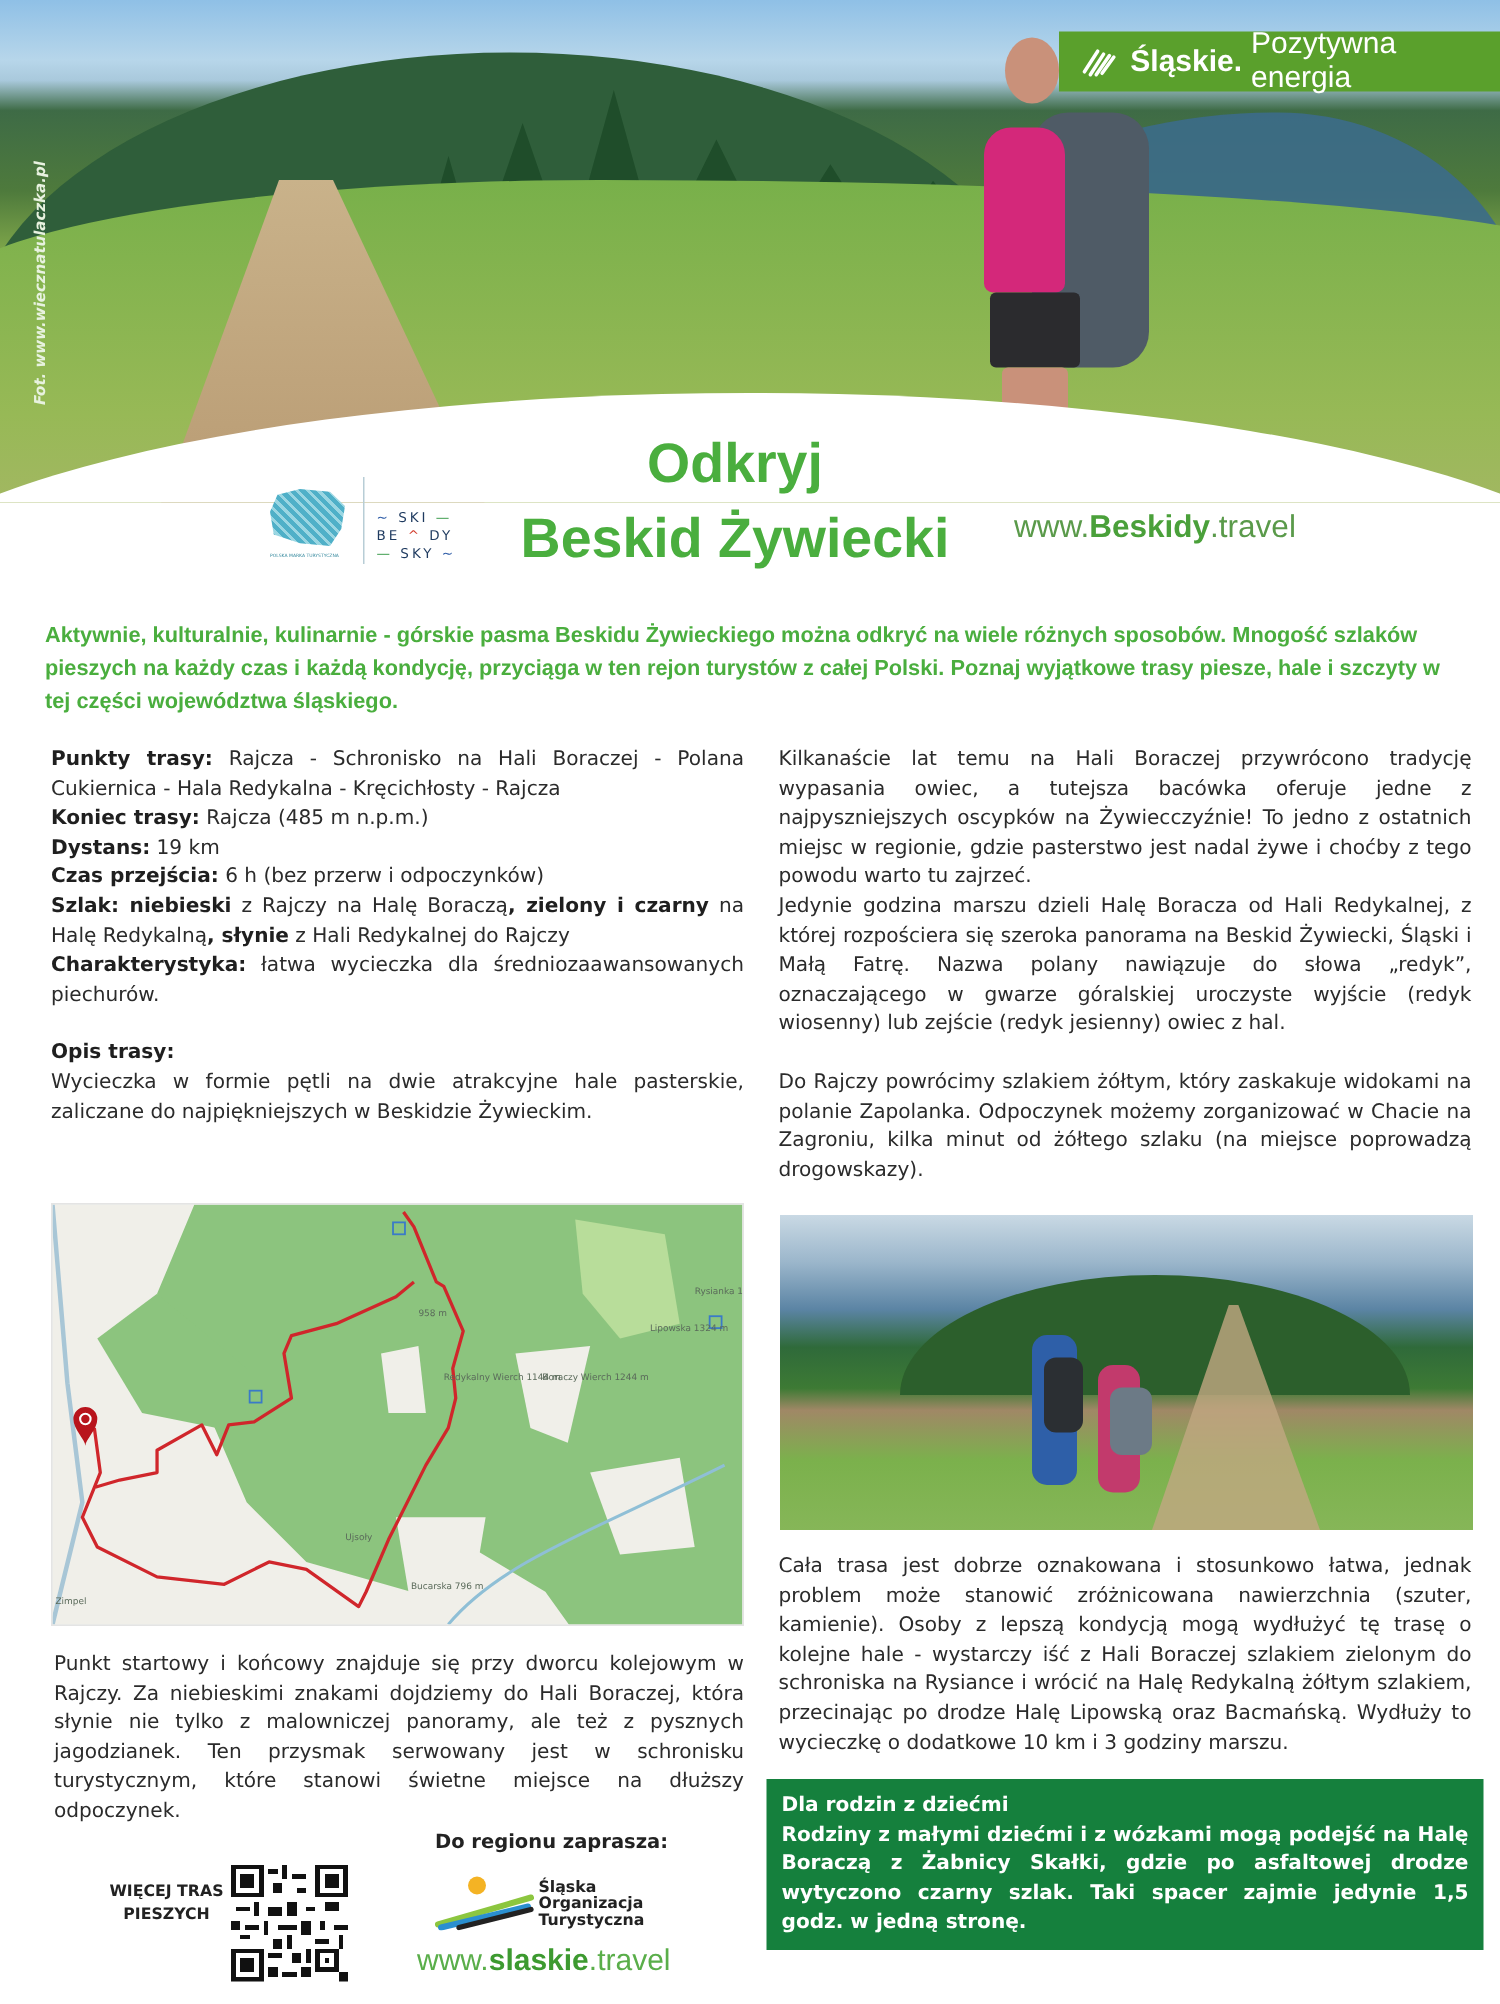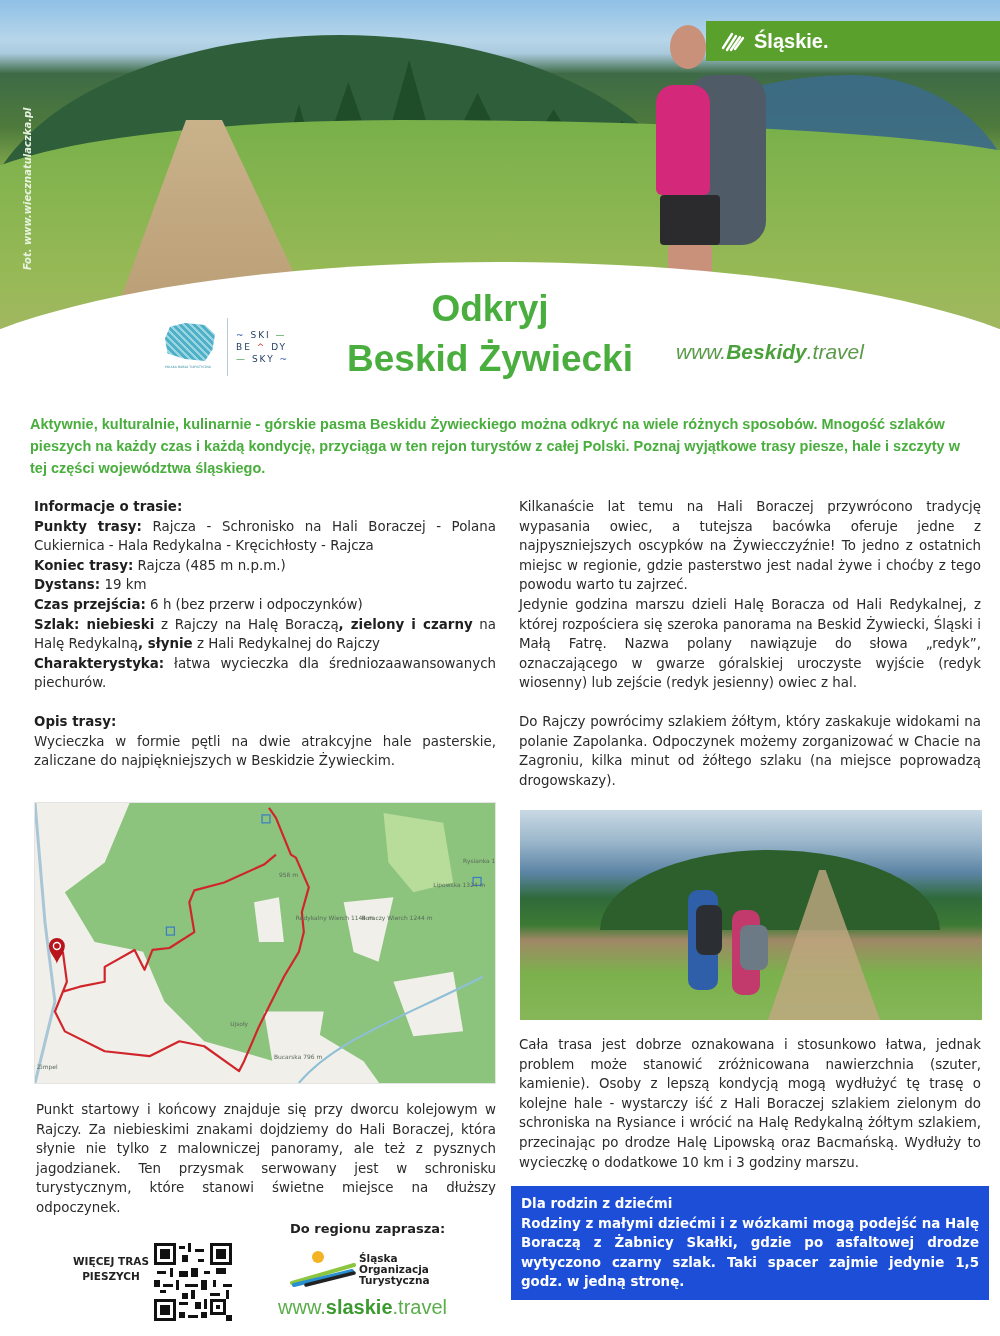--- a/index.html
+++ b/index.html
@@ -16,30 +16,30 @@
   .hero .hiker .torso { position: absolute; left: 8px; top: 60px; width: 54px; height: 110px; background: #d4287a; border-radius: 18px 18px 6px 6px; }
   .hero .hiker .pack { position: absolute; left: 40px; top: 50px; width: 78px; height: 170px; background: #4f5b66; border-radius: 24px; }
   .hero .hiker .shorts { position: absolute; left: 12px; top: 170px; width: 60px; height: 50px; background: #2b2b2e; border-radius: 4px; }
   .hero .hiker .legs { position: absolute; left: 20px; top: 220px; width: 44px; height: 60px; background: #c9917a; border-radius: 4px; }
   .hero .curve { position: absolute; left: -100px; top: 262px; width: 1200px; height: 300px; background: #fff; border-radius: 50%; }
   .fot-vertical { position: absolute; left: 22px; top: 270px; transform: rotate(-90deg); transform-origin: left top; font-size: 10px; font-style: italic; font-weight: bold; color: #e8f2e0; white-space: nowrap; }
   .brand-badge { position: absolute; left: 706px; top: 21px; width: 294px; height: 40px; background: #5aa02c; display: flex; align-items: center; padding-left: 14px; color: #fff; font-family: "Liberation Sans", sans-serif; font-size: 20px; }
   .brand-badge .wave { width: 26px; height: 22px; margin-right: 8px; }
   .brand-badge b { font-weight: bold; margin-right: 6px; text-align: right; }
 
-  .logos { position: absolute; left: 163px; top: 318px; display: flex; align-items: center; }
+  .logos { position: absolute; left: 178px; top: 318px; display: flex; align-items: flex-end; }
   .polska-map { width: 56px; height: 52px; position: relative; }
   .polska-map .shape { position: absolute; left: 2px; top: 2px; width: 50px; height: 38px; background: repeating-linear-gradient(45deg, #4fb0c8 0 3px, #9ad6e2 3px 5px); clip-path: polygon(10% 10%, 40% 0, 80% 5%, 100% 30%, 95% 70%, 80% 100%, 40% 95%, 5% 80%, 0 40%); }
   .polska-map .cap { position: absolute; left: 2px; top: 44px; font-size: 3px; color: #3a8ca0; }
   .vsep { width: 1px; height: 58px; background: #b8cdd6; margin: 0 8px; }
   .beskidy-logo { font-family: "DejaVu Sans", sans-serif; font-size: 9px; letter-spacing: 2px; color: #1e3a5f; line-height: 12px; }
   .beskidy-logo .b { color: #2b5aa6; } .beskidy-logo .g { color: #3a9a4a; } .beskidy-logo .r { color: #d23b2b; }
 
   .title { position: absolute; left: 300px; top: 284px; width: 380px; text-align: center; color: #4aae3e; font-family: "Liberation Sans", sans-serif; font-weight: bold; font-size: 37px; line-height: 50px; }
-  .site-url { position: absolute; left: 676px; top: 340px; font-family: "Liberation Sans", sans-serif; font-size: 21px; color: #5a9a4a; font-style: italic; }
+  .site-url { position: absolute; left: 676px; top: 340px; font-family: "Liberation Sans", sans-serif; font-size: 21px; color: #5a9a4a; }
   .site-url b { color: #4aa03a; }
 
   .lead { position: absolute; left: 30px; top: 413px; width: 940px; text-align: left; color: #4aae3e; font-weight: bold; font-size: 14.5px; line-height: 22px; font-family: "Liberation Sans", sans-serif; }
 
   .col { position: absolute; font-size: 13.4px; line-height: 19.6px; text-align: justify; }
   .col-left { left: 34px; top: 497px; width: 462px; }
   .col-right { left: 519px; top: 497px; width: 462px; }
   .col b { font-weight: bold; color: #1f1f1f; }
   .gap { height: 19px; }
 
@@ -51,21 +51,21 @@
   .photo2 .hill { position: absolute; left: 80px; top: 40px; width: 340px; height: 80px; background: #2c5f2c; border-radius: 50% 50% 0 0 / 100% 100% 0 0; }
   .photo2 .trail { position: absolute; left: 200px; top: 60px; width: 160px; height: 150px; background: #c2a882; clip-path: polygon(62% 0, 66% 0, 100% 100%, 30% 100%); opacity: .8; }
   .photo2 .p1 { position: absolute; left: 168px; top: 80px; width: 30px; height: 100px; background: #2e5fa8; border-radius: 10px; }
   .photo2 .p2 { position: absolute; left: 212px; top: 100px; width: 28px; height: 85px; background: #c23a6c; border-radius: 10px; }
   .photo2 .pk1 { position: absolute; left: 176px; top: 95px; width: 26px; height: 50px; background: #2b2f33; border-radius: 8px; }
   .photo2 .pk2 { position: absolute; left: 220px; top: 115px; width: 28px; height: 45px; background: #6c7a86; border-radius: 8px; }
 
   .col-right2 { left: 519px; top: 1035px; width: 462px; }
   .col-left2 { left: 36px; top: 1100px; width: 460px; }
 
-  .family-box { position: absolute; left: 511px; top: 1186px; width: 478px; height: 114px; background: #1d4ed8; color: #fff; padding: 8px 10px 0 10px; font-weight: bold; font-size: 13.4px; line-height: 19.6px; text-align: justify; font-family: "DejaVu Sans", sans-serif; }
+  .family-box { position: absolute; left: 511px; top: 1186px; width: 478px; height: 114px; background: #15803d; color: #fff; padding: 8px 10px 0 10px; font-weight: bold; font-size: 13.4px; line-height: 19.6px; text-align: justify; font-family: "DejaVu Sans", sans-serif; }
   .credit { position: absolute; left: 519px; top: 1379px; font-size: 15px; font-style: italic; color: #333; }
 
   .more-label { position: absolute; left: 72px; top: 1254px; width: 78px; text-align: center; font-size: 10.5px; font-weight: bold; line-height: 15px; color: #222; }
   .qr { position: absolute; left: 154px; top: 1243px; width: 78px; height: 78px; background: #fff; }
   .qr svg { width: 100%; height: 100%; }
   .invite { position: absolute; left: 290px; top: 1221px; font-size: 13px; font-weight: bold; color: #222; }
   .sot-logo { position: absolute; left: 290px; top: 1247px; width: 150px; height: 44px; }
   .sot-logo .sun { position: absolute; left: 22px; top: 4px; width: 12px; height: 12px; background: #f4b324; border-radius: 50%; }
   .sot-logo .stripes { position: absolute; left: 0; top: 14px; width: 66px; height: 26px; }
   .sot-logo .name { position: absolute; left: 69px; top: 6px; font-size: 10.5px; font-weight: bold; color: #222; line-height: 11px; }
@@ -90,20 +90,21 @@
   </div>
   <div class="curve"></div>
 </div>
 <div class="fot-vertical">Fot. www.wiecznatulaczka.pl</div>
 
 <div class="brand-badge">
   <svg class="wave" viewBox="0 0 26 22">
     <path d="M3 18 L12 4 M7 20 L16 6 M11 20 L20 7 M15 19 L23 8" stroke="#fff" stroke-width="2.4" fill="none" stroke-linecap="round"></path>
   </svg>
   <b>Śląskie.</b>
+  <span>Pozytywna energia</span>
 </div>
 
 <div class="logos">
   <div class="polska-map">
     <div class="shape"></div>
     <div class="cap">POLSKA MARKA TURYSTYCZNA</div>
   </div>
   <div class="vsep"></div>
   <div class="beskidy-logo">
     <div><span class="b">~</span> <span>SKI</span> <span class="g">—</span></div>
@@ -116,21 +117,20 @@
   <div>Odkryj</div>
   <div>Beskid Żywiecki</div>
 </div>
 <div class="site-url">
   <span>www.</span><b>Beskidy</b><span>.travel</span>
 </div>
 
 <div class="lead">Aktywnie, kulturalnie, kulinarnie - górskie pasma Beskidu Żywieckiego można odkryć na wiele różnych sposobów. Mnogość szlaków pieszych na każdy czas i każdą kondycję, przyciąga w ten rejon turystów z całej Polski.  Poznaj wyjątkowe trasy piesze, hale i szczyty w tej części województwa śląskiego.</div>
 
 <div class="col col-left">
-  <div><b>Informacje o trasie:</b></div>
   <div><b>Punkty trasy:</b><span> Rajcza - Schronisko na Hali Boraczej - Polana Cukiernica - Hala Redykalna - Kręcichłosty - Rajcza</span></div>
   <div><b>Koniec trasy:</b><span> Rajcza (485 m n.p.m.)</span></div>
   <div><b>Dystans:</b><span> 19 km</span></div>
   <div><b>Czas przejścia:</b><span> 6 h (bez przerw i odpoczynków)</span></div>
   <div><b>Szlak:</b><b> niebieski</b><span> z Rajczy na Halę Boraczą</span><b>, zielony i czarny</b><span> na Halę Redykalną</span><b>, słynie</b><span> z Hali Redykalnej do Rajczy</span></div>
   <div><b>Charakterystyka:</b><span> łatwa wycieczka dla średniozaawansowanych piechurów.</span></div>
   <div class="gap"></div>
   <div><b>Opis trasy:</b></div>
   <div>Wycieczka w formie pętli na dwie atrakcyjne hale pasterskie, zaliczane do najpiękniejszych w Beskidzie Żywieckim.</div>
 </div>

